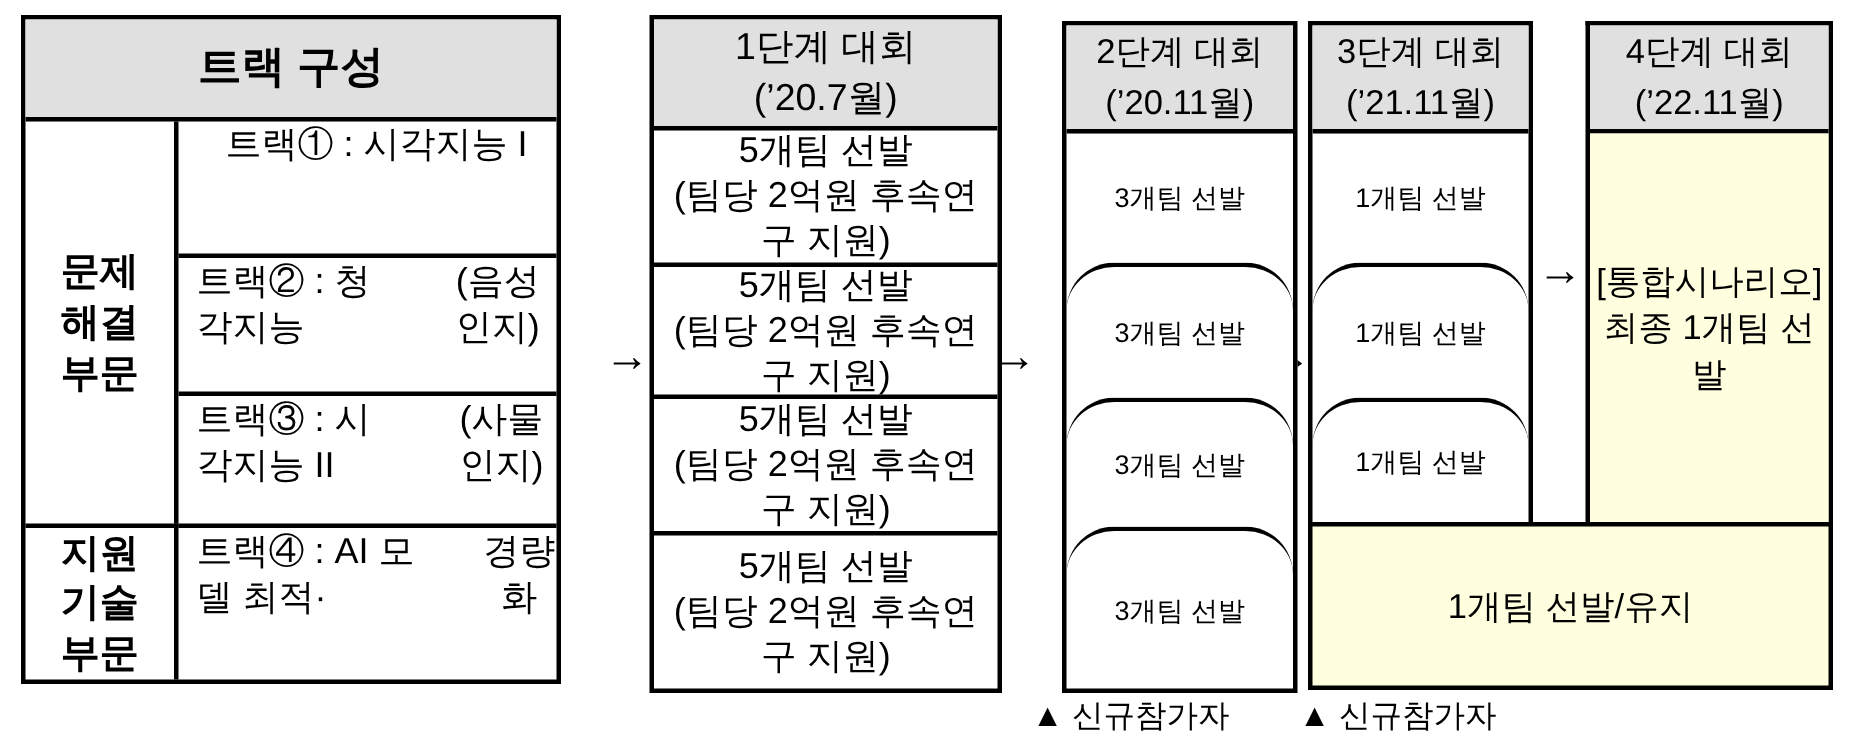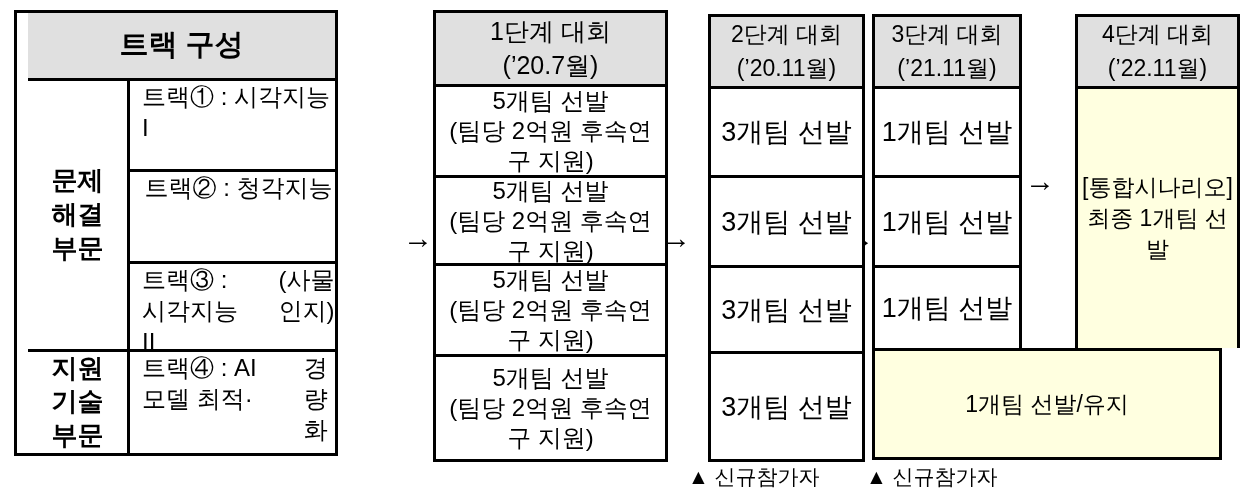--- a/index.html
+++ b/index.html
@@ -7,48 +7,48 @@
   .canvas { position:relative; width:1246px; height:498px; background:#fff; overflow:hidden; }
 
   .box { position:absolute; border:3px solid #000; background:#fff; display:flex; flex-direction:column; }
   .hdr { background:#e0e0e0; border-bottom:3px solid #000; display:flex; flex-direction:column;
          align-items:center; justify-content:center; text-align:center; }
   .cell { display:flex; align-items:center; justify-content:center; text-align:center;
           white-space:pre-line; }
   .bt { border-top:3px solid #000; }
 
   
-  .left-table { left:14px; top:10px; width:324px; height:446px;padding-left:11px; }
+  .left-table { left:14px; top:10px; width:360px; height:446px; }
   .left-table .hdr { height:72px; font-size:29px; font-weight:bold; }
   .lt-body { flex:1; display:grid; grid-template-columns:102px auto; grid-template-rows:88px 92px 88px auto; }
   .cat { grid-column:1; border-right:3px solid #000; display:flex; align-items:center; justify-content:center;
          text-align:center; font-weight:bold; font-size:26px; line-height:1.3; white-space:pre-line; }
   .cat1 { grid-row:1/4; }
   .cat2 { grid-row:4/5; border-top:3px solid #000; }
   .trk { grid-column:2; display:flex; flex-direction:row; justify-content:center;
          font-size:24px; line-height:1.3; }
   .trk.bt { border-top:3px solid #000; }
   .trk-l1 { text-align:left; padding-left:12px; }
   .trk-l2 { text-align:center; padding-left:30px; }
 
   
   .stage1 { left:433px; top:10px; width:235px; height:452px; font-weight:normal; }
   .stage1 .hdr { height:74px; font-size:25px; line-height:1.35; }
   .stage1 .cell { font-size:24px; line-height:1.25; }
   .s1c { height:88px; } .s1c3 { height:91px; } .s1c4 { flex:1; }
 
   .stage2 { left:708px; top:14px; width:157px; height:448px; }
   .stage2 .hdr, .stage3 .hdr, .stage4 .hdr { height:72px; font-size:23px; line-height:1.45; font-weight:normal; }
-  .stage2 .cell, .stage3 .cell { font-size:27px; }
+  .stage2 .cell, .stage3 .cell { font-size:18px;border-radius:32px; }
   .s2c1 { height:86px; } .s2c2 { height:90px; } .s2c3 { height:86px; } .s2c4 { flex:1; }
 
   .stage3 { left:872px; top:14px; width:150px; height:334px; border-bottom:none;justify-content:flex-end; }
   .s3c1 { height:86px; } .s3c2 { height:90px; } .s3c3 { flex:1; }
 
-  .stage4 { left:1057px; top:14px; width:165px; height:334px; border-bottom:none;margin-left:18px; }
+  .stage4 { left:1057px; top:14px; width:165px; height:334px; border-bottom:none; }
   .stage4-body { flex:1; background:#ffffe0; font-size:23px; line-height:1.35; }
 
   .merged-row { left:872px; top:348px; width:350px; height:112px; background:#ffffe0; }
   .merged-row .cell { flex:1; font-size:23px; }
 
   .arrow { position:absolute; font-size:30px; line-height:1; text-align:center; }
   .a1 { left:400px; top:223px; width:36px; }
   .a2 { left:658px; top:223px; width:36px; }
   .a3 { left:843px; top:223px; width:32px; }
   .a4 { left:1020px; top:166px; width:40px; }
@@ -66,20 +66,21 @@
     <div class="hdr">트랙 구성</div>
     <div class="lt-body">
       <div class="cat cat1">문제
 해결
 부문</div>
       <div class="trk">
         <div class="trk-l1">트랙① : 시각지능 I</div>
       </div>
       <div class="trk bt">
         <div class="trk-l1">트랙② : 청각지능</div>
+        <div class="trk-l2">(음성인지)</div>
       </div>
       <div class="trk bt">
         <div class="trk-l1">트랙③ : 시각지능 II</div>
         <div class="trk-l2">(사물인지)</div>
       </div>
       <div class="cat cat2">지원
 기술
 부문</div>
       <div class="trk bt">
         <div class="trk-l1">트랙④ : AI 모델 최적·</div>

